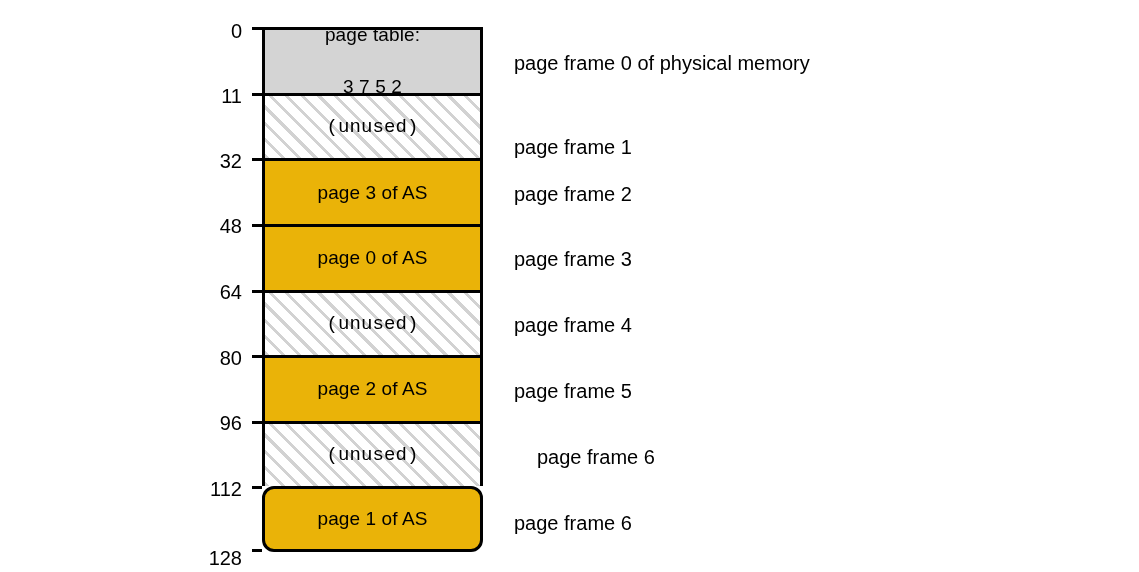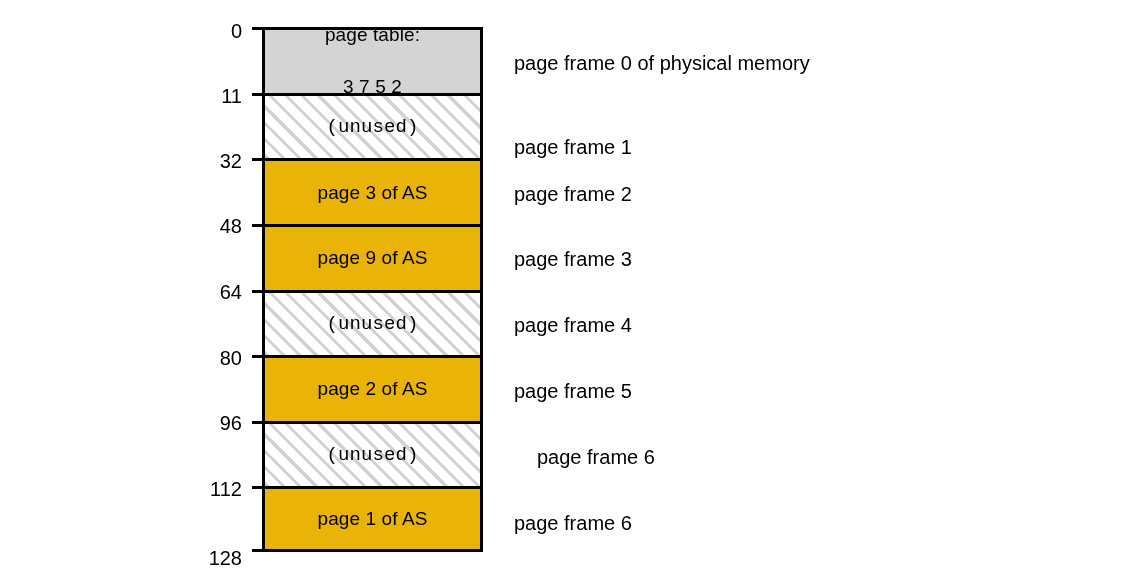--- a/index.html
+++ b/index.html
@@ -42,20 +42,21 @@
     border-left: 3px solid #000000;
     border-right: 3px solid #000000;
     border-top: 3px solid #000000;
     background: #eab308;
     display: flex;
     align-items: center;
     justify-content: center;
   }
   .mem-row:last-child {
     border-bottom: 3px solid #000000;
+    border-radius: 12px;
   }
 
   .mem-row.fill-gray {
     background: #d4d4d4;
   }
 
   
   .mem-row.fill-hatch {
     background-color: #ffffff;
     background-image: repeating-linear-gradient(
@@ -153,21 +154,21 @@
     </div>
 
     <div class="mem-row">
       <div class="row-text">
         <span class="txt-line">page 3 of AS</span>
       </div>
     </div>
 
     <div class="mem-row">
       <div class="row-text">
-        <span class="txt-line">page 9 of AS</span>
+        <span class="txt-line">page 0 of AS</span>
       </div>
     </div>
 
     <div class="mem-row fill-hatch">
       <div class="row-text">
         <span class="txt-line">(unused)</span>
       </div>
     </div>
 
     <div class="mem-row">

